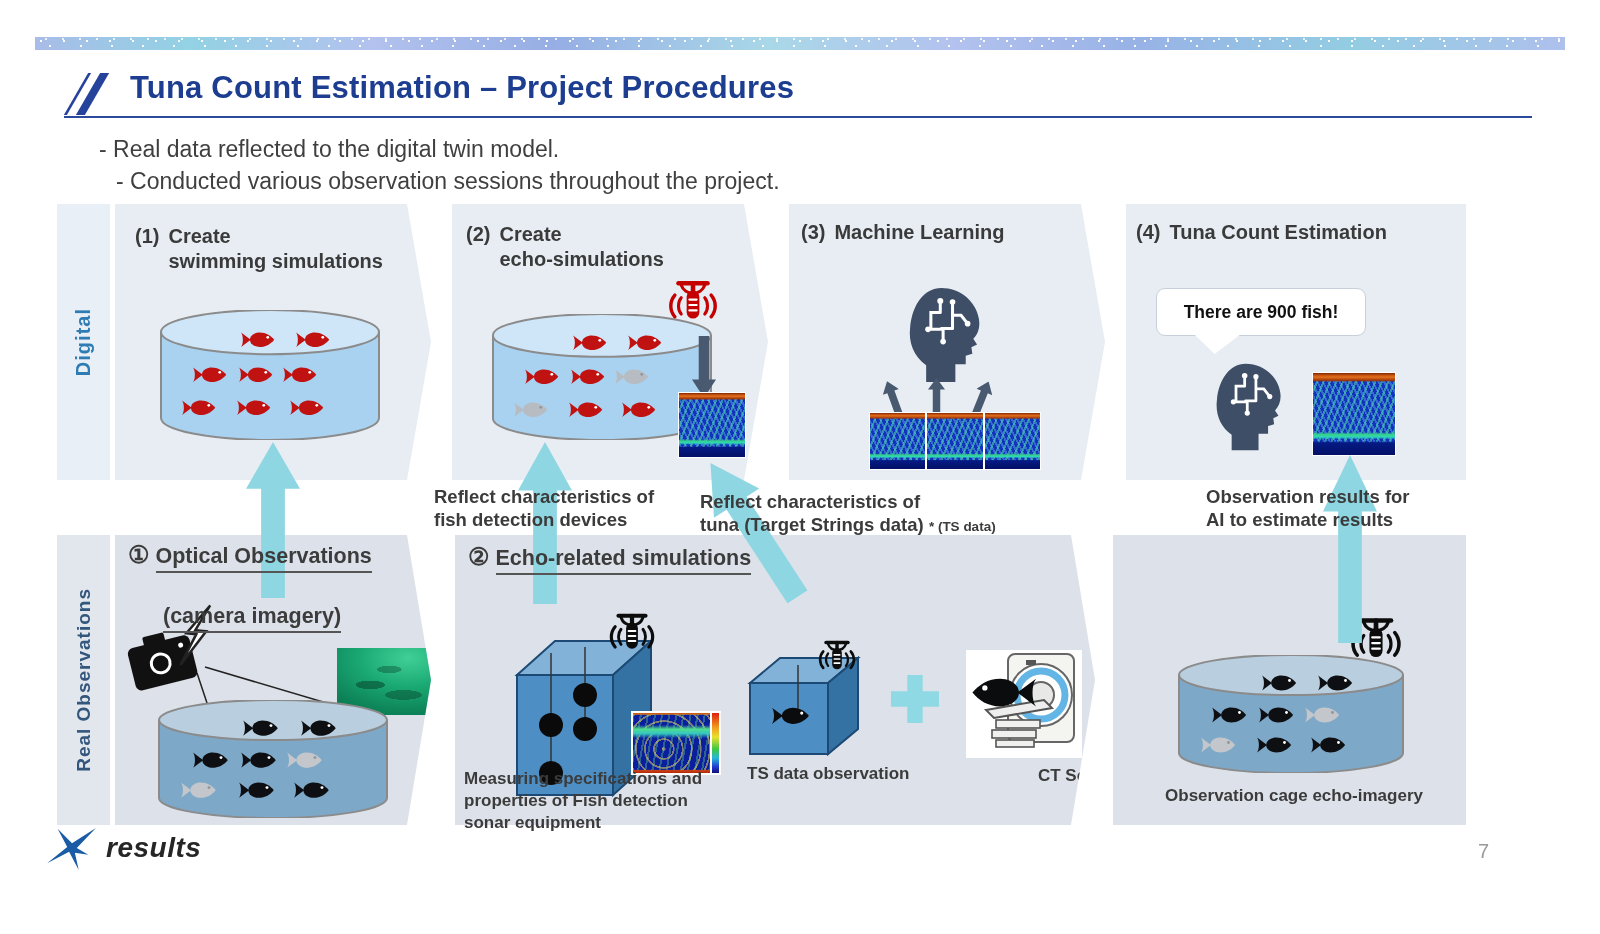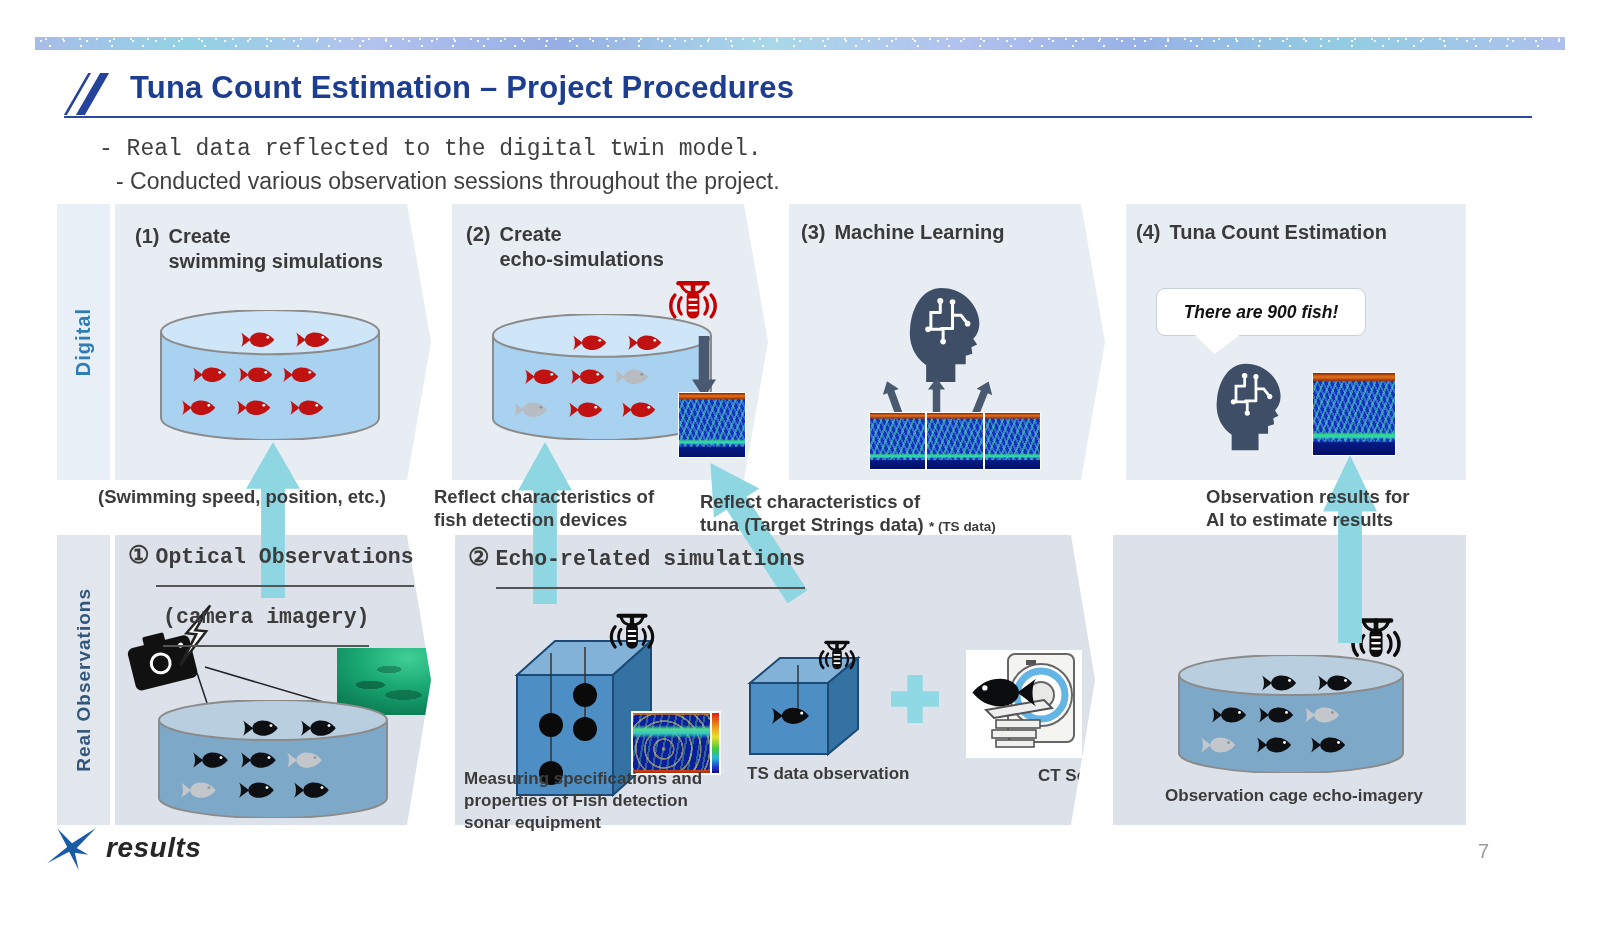--- a/index.html
+++ b/index.html
@@ -63,41 +63,41 @@
       radial-gradient(24px 7px at 35% 55%,rgba(6,70,46,.55) 60%,rgba(0,0,0,0) 62%),
       radial-gradient(30px 8px at 70% 70%,rgba(6,70,46,.45) 60%,rgba(0,0,0,0) 62%),
       radial-gradient(20px 6px at 55% 32%,rgba(6,70,46,.4) 60%,rgba(0,0,0,0) 62%);}
   .plus{position:absolute;background:#8ed9e4;
     clip-path:polygon(34% 0,66% 0,66% 34%,100% 34%,100% 66%,66% 66%,66% 100%,34% 100%,34% 66%,0 66%,0 34%,34% 34%);}
   
   .caption{position:absolute;font-weight:bold;font-size:18.5px;line-height:23px;color:#3b3b3b;z-index:6;}
   .caption .note{font-size:13.5px;}
   .rheading{position:absolute;font-weight:bold;font-size:21.5px;color:#3c3c3c;z-index:6;white-space:nowrap;}
   .rheading .hnum{font-size:24px;margin-right:6px;}
-  .rheading .ul{border-bottom:2.5px solid #555;padding-bottom:16px;font-family:Liberation Mono, monospace;}
+  .rheading .ul{border-bottom:2.5px solid #555;padding-bottom:3px;}
   .lbl{position:absolute;font-weight:bold;font-size:17px;line-height:22px;color:#3b3b3b;z-index:6;}
   .preline{white-space:pre-line;}
   .footer-logo{position:absolute;display:flex;align-items:center;gap:8px;}
   .logo-word{font-size:28px;font-weight:bold;font-style:italic;color:#262626;letter-spacing:.5px;}
   .page-num{position:absolute;font-size:20px;color:#9a9a9a;}
   .icon{position:absolute;}
 </style>
 </head>
 <body>
 
 <div class="stage">
 
   <div class="strip"></div>
 
   <div class="slash" style="left:76px;top:73px;width:3px;height:42px;"></div>
   <div class="slash" style="left:88px;top:73px;width:9px;height:42px;"></div>
   <div class="page-title" style="left:130px;top:70px;">Tuna Count Estimation – Project Procedures</div>
   <div class="title-rule" style="left:64px;top:116px;width:1468px;height:2px;"></div>
 
-  <div class="bullet" style="left:99px;top:136px;font-family:Liberation Mono, monospace;">- Real data reflected to the digital twin model.</div>
+  <div class="bullet" style="left:99px;top:136px;">- Real data reflected to the digital twin model.</div>
   <div class="bullet" style="left:116px;top:168px;">- Conducted various observation sessions throughout the project.</div>
 
   <div class="sidebar" style="left:57px;top:204px;width:53px;height:276px;background:#e9eff6;">
     <span class="v-text" style="color:#2f7cb5;">Digital</span>
   </div>
 
   <div class="panel chev" style="left:115px;width:316px;">
     <div class="step-head" style="left:20px;top:20px;">
       <span>(1)</span>
       <span class="slines">
@@ -282,21 +282,21 @@
   </div>
 
   <div class="panel" style="left:1126px;width:340px;">
     <div class="step-head" style="left:10px;top:16px;">
       <span>(4)</span>
       <span class="slines">
           <span>Tuna Count Estimation</span>
           <span></span>
         </span>
     </div>
-    <div class="bubble" style="left:30px;top:84px;width:208px;height:46px;font-style:italic;">
+    <div class="bubble" style="left:30px;top:84px;width:208px;height:46px;">
       <span>There are 900 fish!</span>
     </div>
     <div class="icon" style="left:84px;top:156px;width:78px;height:94px;"><svg viewBox="0 0 90 104" width="100%" height="100%">
 <path fill="#3d4e66" d="M41 2C61 2 78 16 81 35c1.5 9-1 16-6 21l4 6-6 3 1 7-7 2v9H56v19H25V84C12 75 6 60 8 44 10 20 23 2 41 2z"></path>
 <path stroke="#fff" stroke-width="3.2" fill="none" stroke-linecap="round" d="M30 46V28h10M40 28v-9M30 46h13v10M53 20v25M53 45h-12M53 31h9l7 9"></path>
 <circle cx="40" cy="16" r="3.2" fill="#fff"></circle>
           <circle cx="53" cy="17" r="3" fill="#fff"></circle>
           <circle cx="69" cy="40" r="3" fill="#fff"></circle>
           <circle cx="43" cy="59" r="3" fill="#fff"></circle>
           <circle cx="27" cy="46" r="3" fill="#fff"></circle>
@@ -535,21 +535,20 @@
         </svg></div>
     <div class="lbl" style="left:36px;top:250px;width:290px;text-align:center;">Observation cage echo-imagery</div>
   </div>
 
   <div class="up-arrow" style="left:246px;top:442px;width:54px;height:156px;z-index:4;"></div>
   <div class="up-arrow" style="left:518px;top:442px;width:54px;height:162px;z-index:4;"></div>
   <div class="up-arrow" style="left:727px;top:450px;width:54px;height:160px;z-index:4;transform:rotate(-33deg);"></div>
   <div class="up-arrow" style="left:1323px;top:455px;width:54px;height:188px;z-index:4;"></div>
 
   <div class="caption" style="left:98px;top:485px;">
-    <div>(Swimming speed, position, etc.)</div>
   </div>
   <div class="caption" style="left:434px;top:485px;">
     <div>Reflect characteristics of</div>
     <div>fish detection devices</div>
   </div>
   <div class="caption" style="left:700px;top:490px;">
     <div>Reflect characteristics of</div>
     <div><span>tuna (Target Strings data)</span> <span class="note">* (TS data)</span></div>
   </div>
   <div class="caption" style="left:1206px;top:485px;">

